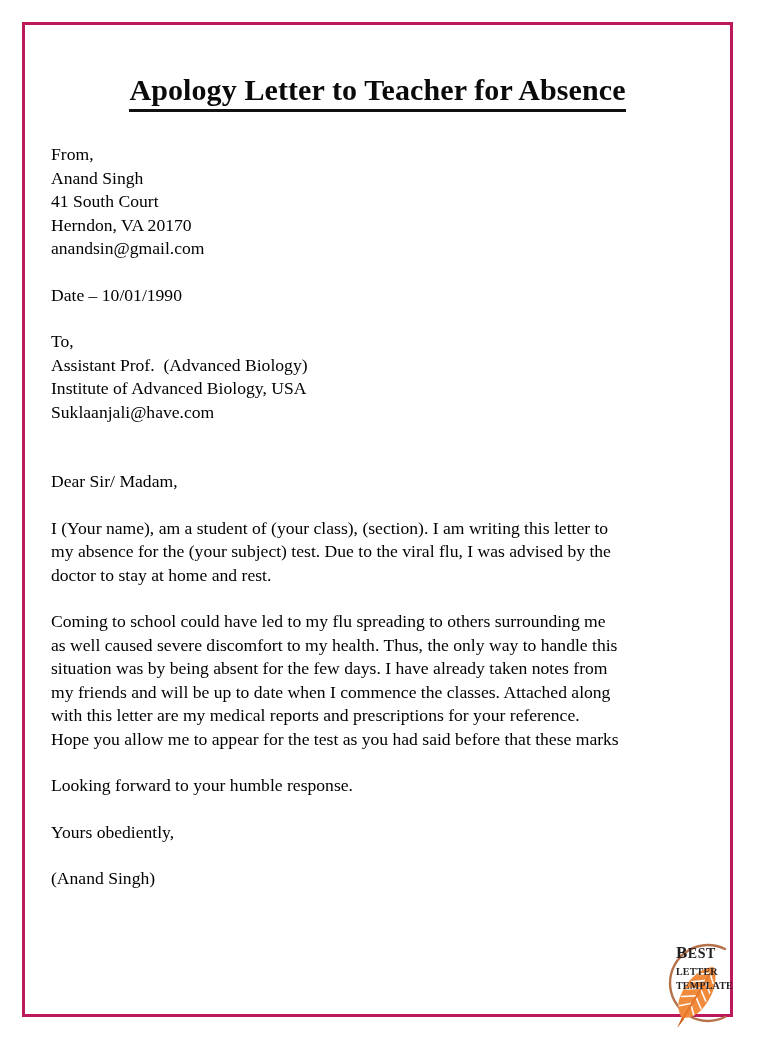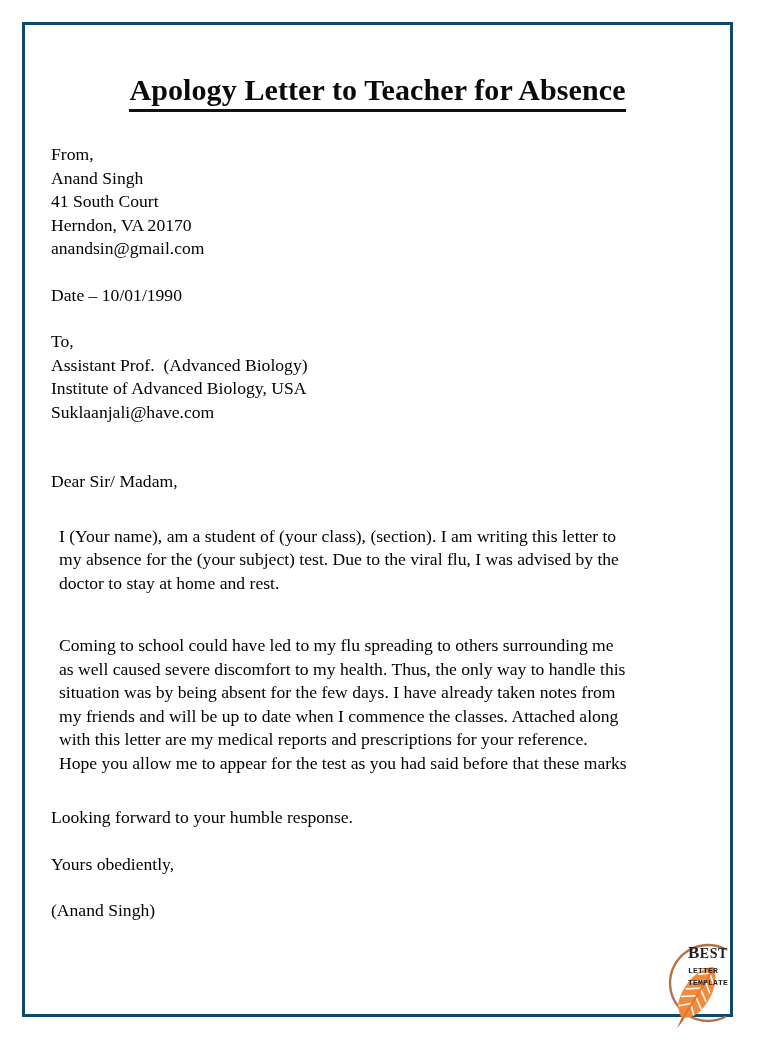--- a/index.html
+++ b/index.html
@@ -20,21 +20,21 @@
     background: #ffffff;
     overflow: hidden;
   }
   
   #letter-frame {
     position: absolute;
     left: 22px;
     top: 22px;
     width: 711px;
     height: 995px;
-    border: 3px solid #0c4a6e;
+    border: 3px solid #be185d;
     box-sizing: border-box;
     background: #ffffff;
   }
   #letter-body {
     position: absolute;
     left: 0;
     top: 0;
     right: 0;
     bottom: 0;
     padding: 0;
@@ -68,21 +68,21 @@
     font-family: Liberation Serif, serif;
   }
   .block {
     margin: 0 0 0 0;
   }
   .line {
     white-space: pre-wrap;
   }
   .gap-md { height: 23px; }
   .para {
-    margin: 8px;
+    margin: 0;
     text-align: left;
   }
   .para .line { display: block; }
   
   #brand-logo {
     position: absolute;
     left: 618px;
     top: 905px;
     width: 110px;
     height: 105px;
@@ -96,41 +96,41 @@
   }
   #brand-logo .logo-feather {
     position: absolute;
     left: 14px;
     top: 26px;
     width: 78px;
     height: 78px;
   }
   #brand-logo .logo-text {
     position: absolute;
-    left: 45px;
+    left: 33px;
     top: 8px;
     width: 70px;
     text-align: left;
     line-height: 1;
   }
   #brand-logo .logo-best {
     font-family: "Liberation Serif", "DejaVu Serif", serif;
     font-weight: bold;
     font-size: 20px;
     color: #231f20;
     letter-spacing: 0.5px;
     font-variant: small-caps;
     text-transform: lowercase;
     display: block;
   }
   #brand-logo .logo-best::first-letter { font-size: 24px; }
   #brand-logo .logo-sub {
-    font-family: Liberation Mono, monospace;
+    font-family: Liberation Serif, serif;
     font-weight: bold;
-    font-size: 12px;
+    font-size: 14px;
     color: #231f20;
     letter-spacing: 0.2px;
     font-variant: small-caps;
     text-transform: lowercase;
     display: block;
     margin-top: 2px;
   }
 </style>
 </head>
 <body>

